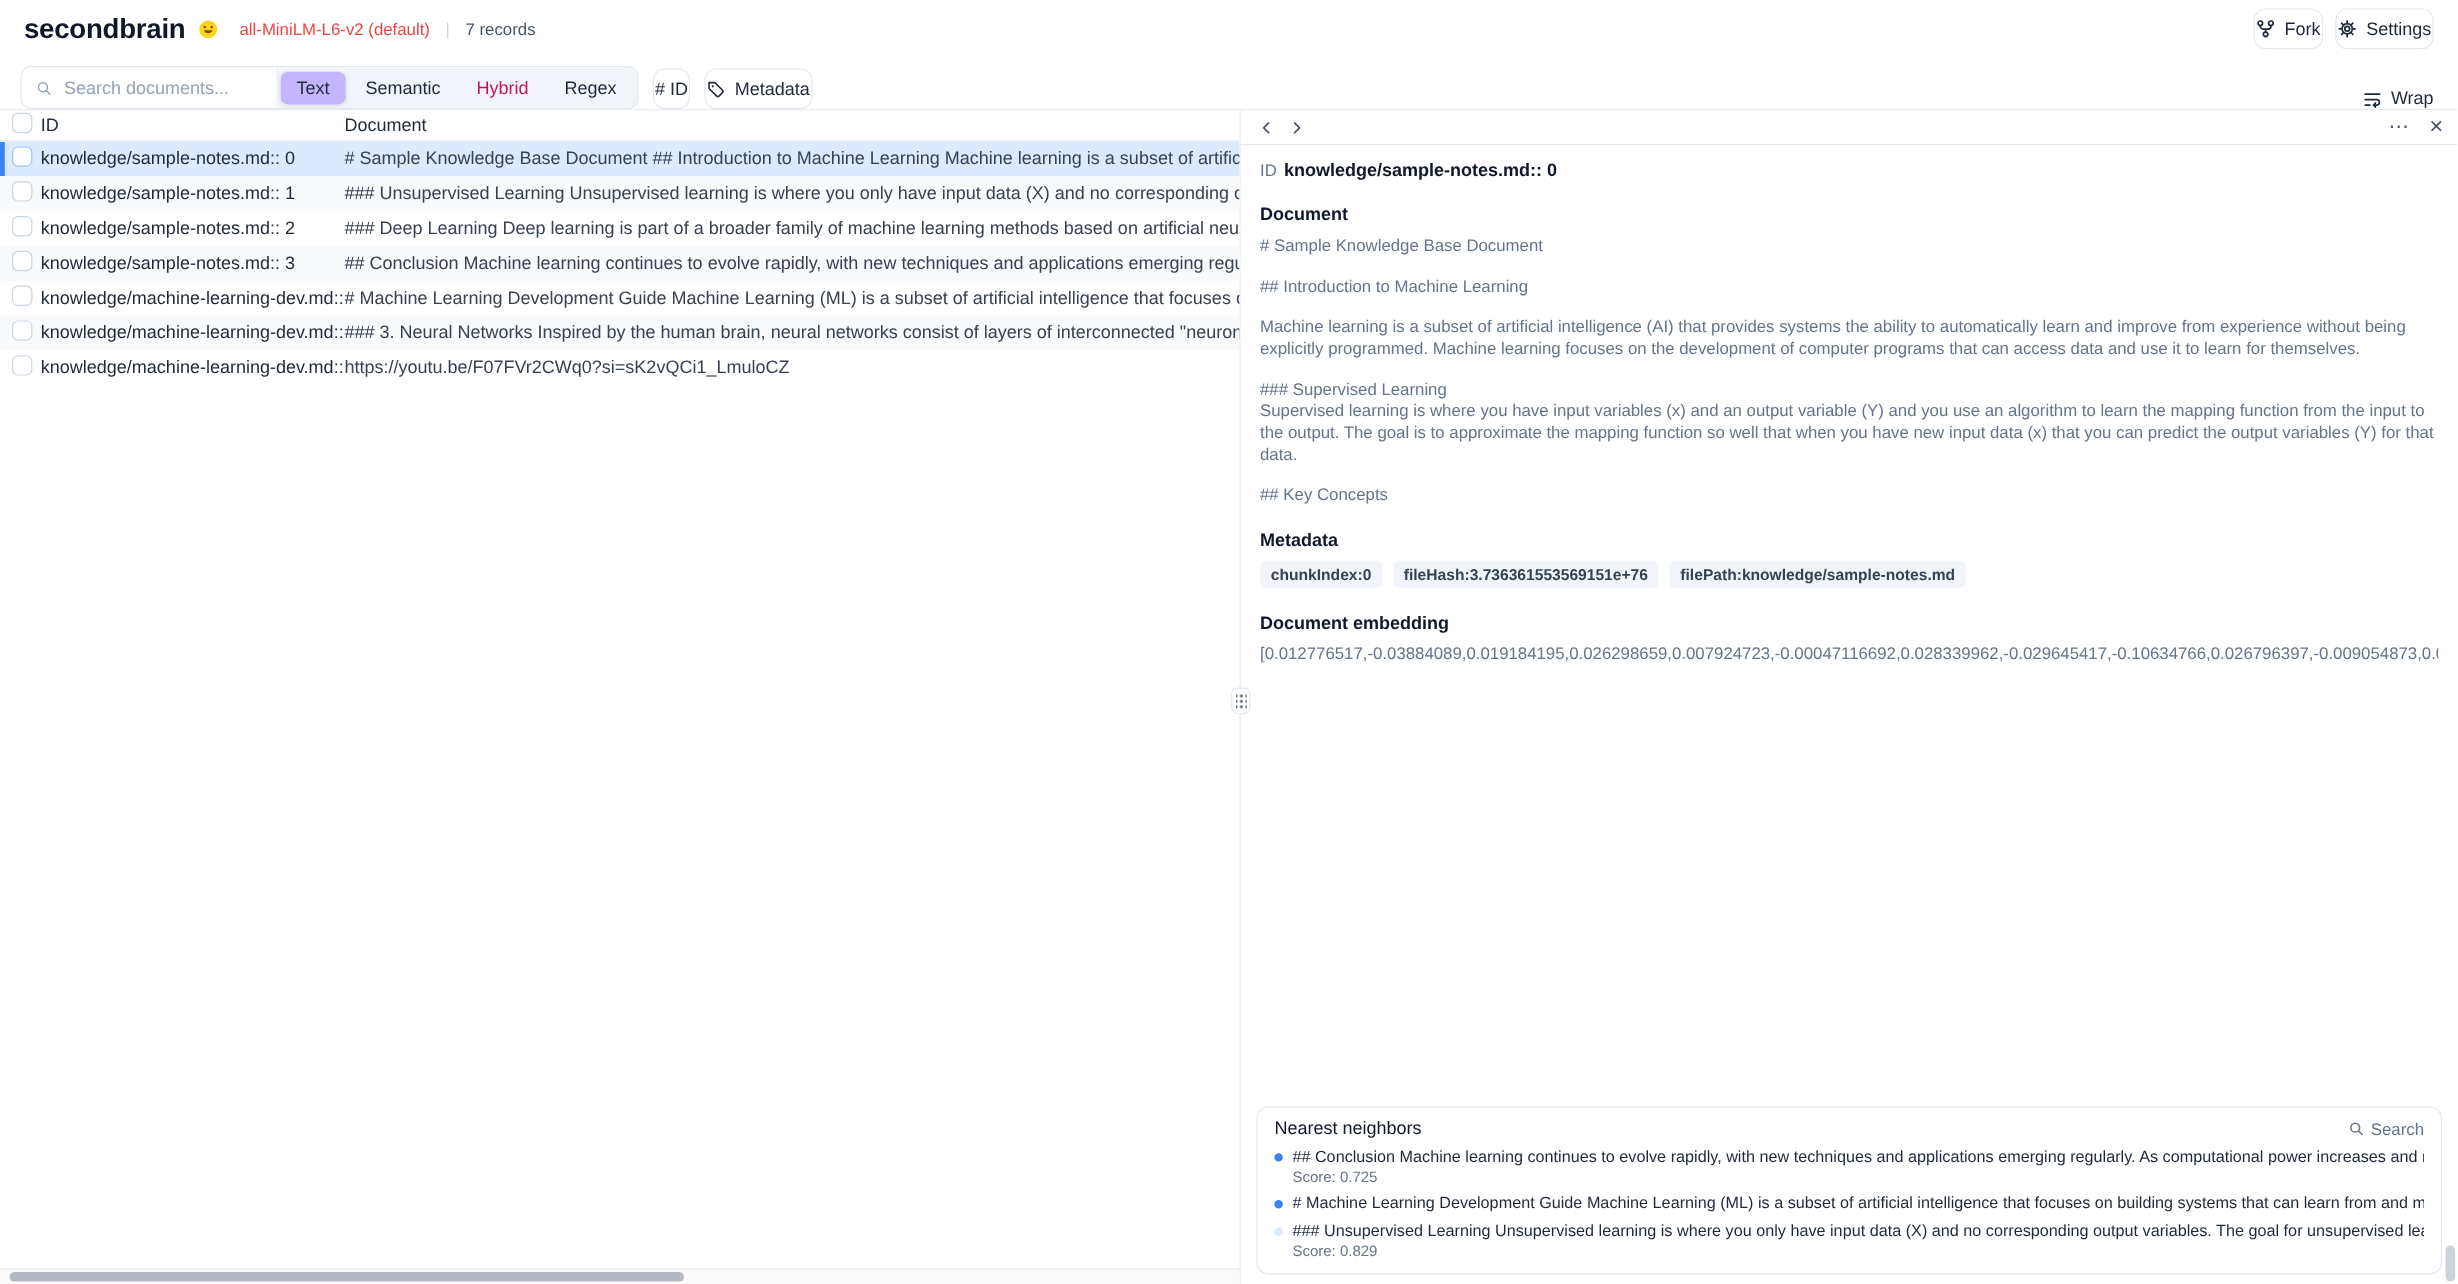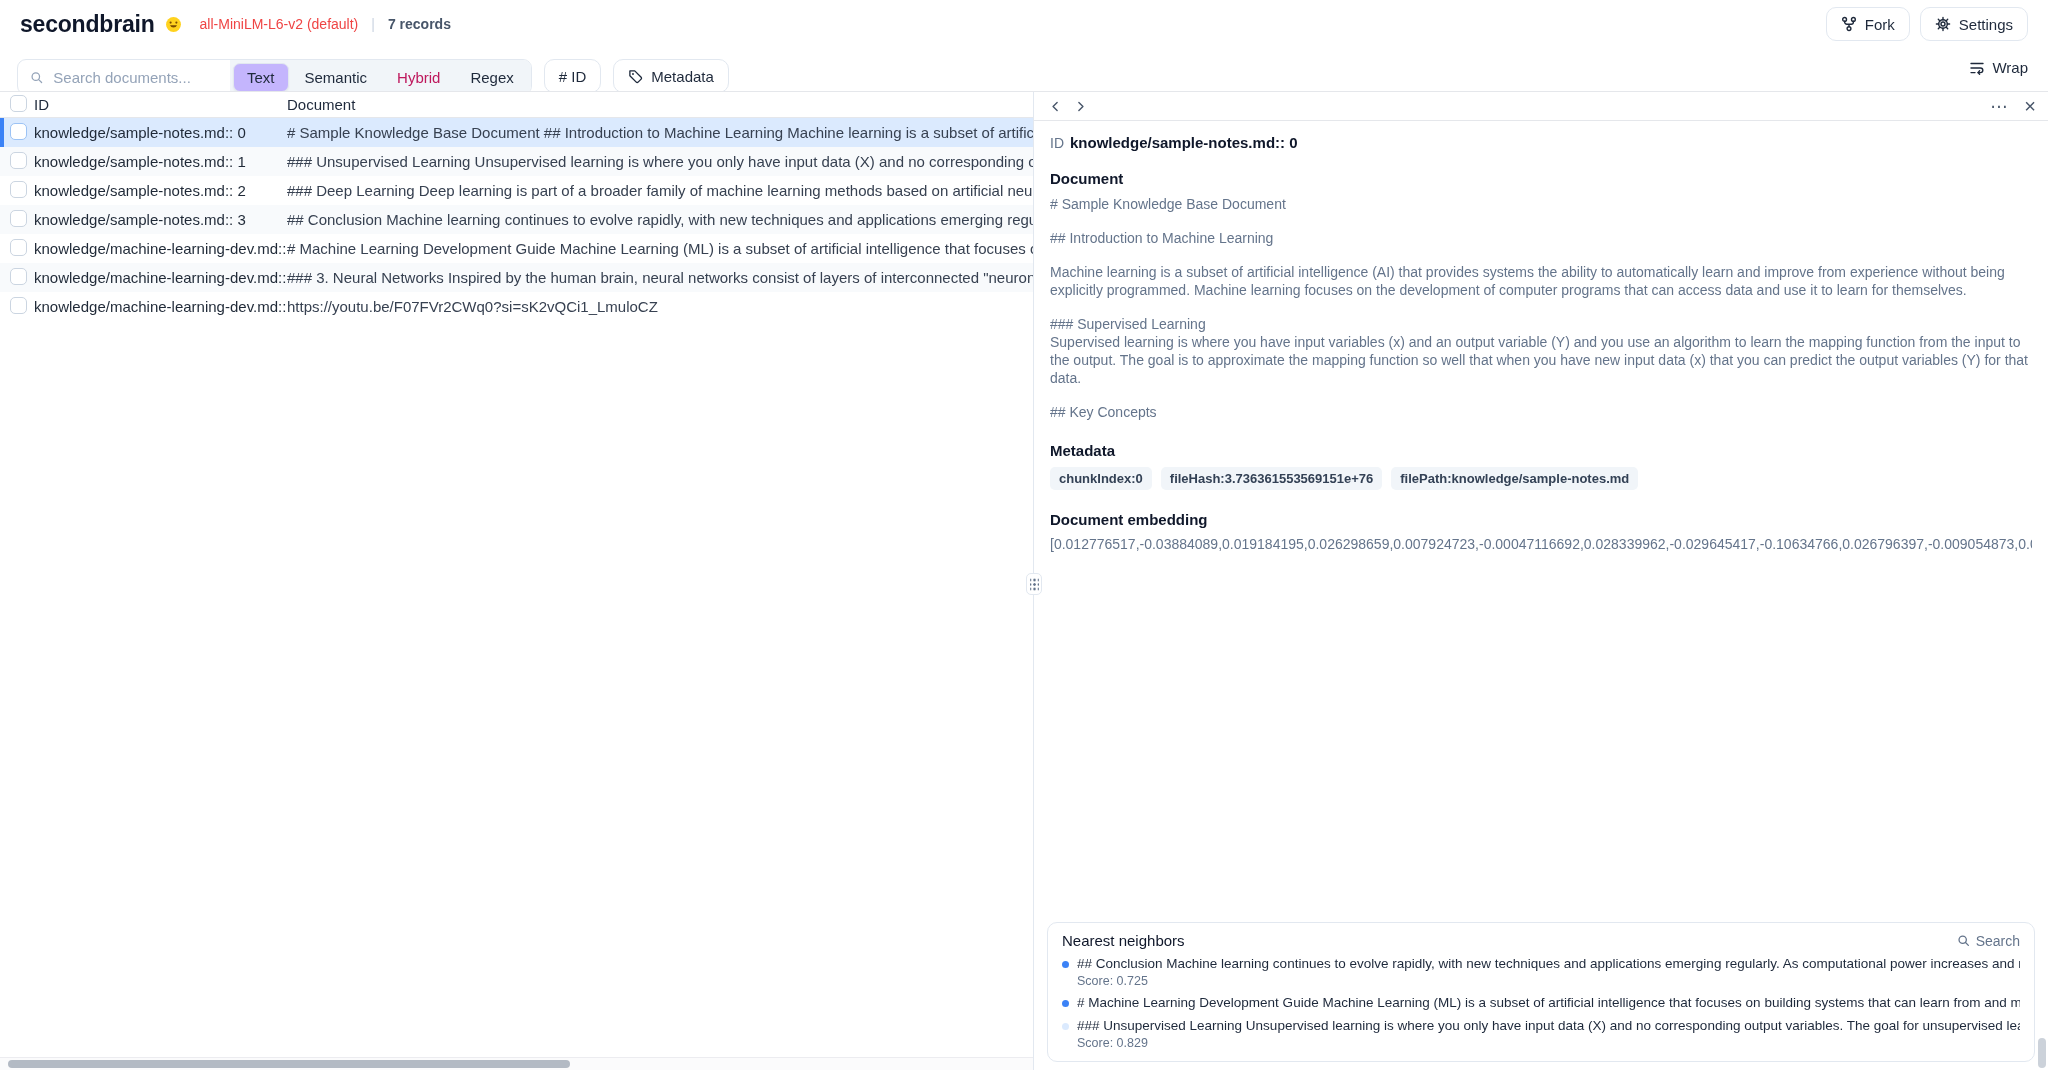--- a/index.html
+++ b/index.html
@@ -9,27 +9,27 @@
     font-family:"Liberation Sans","DejaVu Sans",sans-serif; color:#0f172a; background:#fff;
   }
   svg { display:block; }
 
   
   .titlebar { position:absolute; top:0; left:0; right:0; height:48px; display:flex; align-items:center; padding:0 20px; }
   .title-left { display:flex; align-items:center; gap:10px; }
   .page-title { font-size:23px; font-weight:700; margin:0; letter-spacing:-0.2px; }
   .model-badge { display:flex; align-items:center; gap:18px; color:#ef4444; font-size:14px; }
   .pipe { color:#cbd5e1; font-size:14px; margin:0 3px; }
-  .records { color:#475569; font-size:14px;font-weight:bold; }
+  .records { color:#475569; font-size:14px; }
   .title-right { margin-left:auto; display:flex; gap:10px; }
-  .btn { display:inline-flex; align-items:center; gap:8px; height:34px; padding:0 14px; border:1px solid #e2e8f0;
+  .btn { display:inline-flex; align-items:center; gap:8px; height:34px; padding:0 1px; border:1px solid #e2e8f0;
          border-radius:10px; background:#fff; font-size:15px; font-weight:500; color:#1e293b; font-family:inherit; cursor:pointer; }
 
   
-  .toolbar { position:absolute; top:59px; left:0; right:0; height:43px; display:flex; align-items:flex-start; padding:0 20px 0 17px; gap:12px; }
+  .toolbar { position:absolute; top:48px; left:0; right:0; height:43px; display:flex; align-items:flex-end; padding:0 20px 0 17px; gap:12px; }
   .search-combo { display:flex; align-items:stretch; height:36px; border:1px solid #e2e8f0; border-radius:9px; overflow:hidden; background:#fff; }
   .search-field { display:flex; align-items:center; gap:8px; padding:0 10px 0 12px; width:212px; }
   .search-field input { border:0; outline:0; font-size:15px; font-family:inherit; color:#0f172a; width:100%; background:transparent; }
   .search-field input::placeholder { color:#94a3b8; }
   .tab-group { display:flex; align-items:center; gap:2px; background:#f1f5f9; padding:0 3px; }
   .tab { border:1px solid transparent; background:transparent; font-family:inherit; font-size:15px; color:#1e293b;
          font-weight:500; padding:5px 13px; border-radius:7px; cursor:pointer; white-space:nowrap; }
   .tab.active { background:#c4b5fd; border-color:#e2e8f0; box-shadow:0 1px 2px rgba(15,23,42,.06); }
   .tab.disabled { color:#be185d; font-weight:400; }
   .wrap-btn { margin-left:auto; display:flex; align-items:center; gap:7px; font-size:15px; font-weight:500; color:#1e293b; cursor:pointer; }

